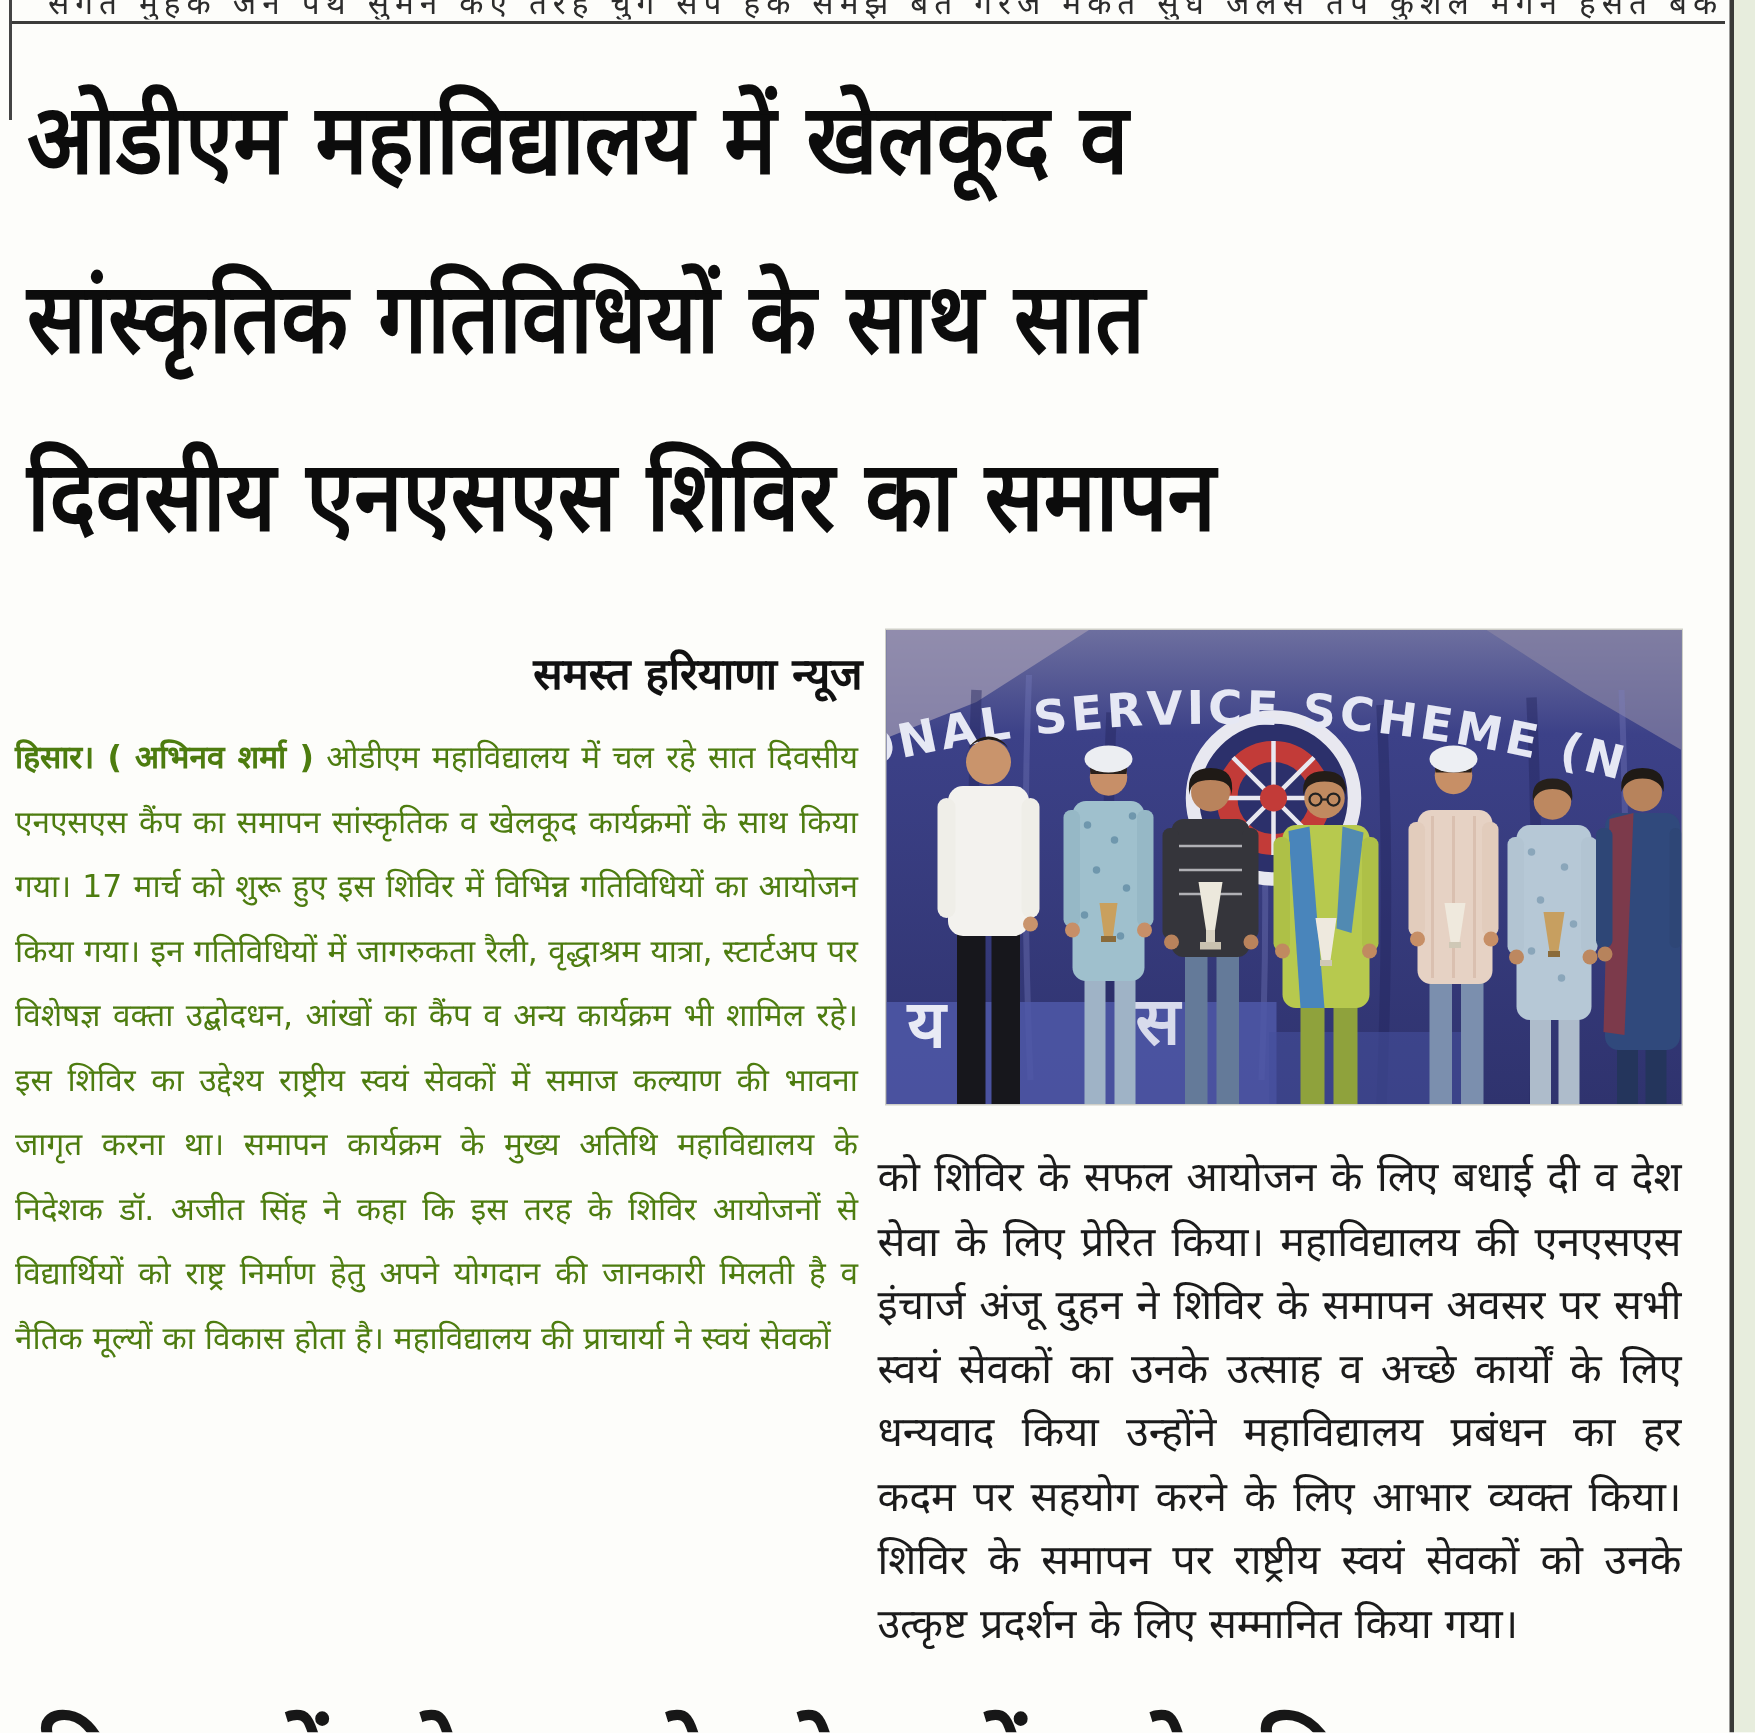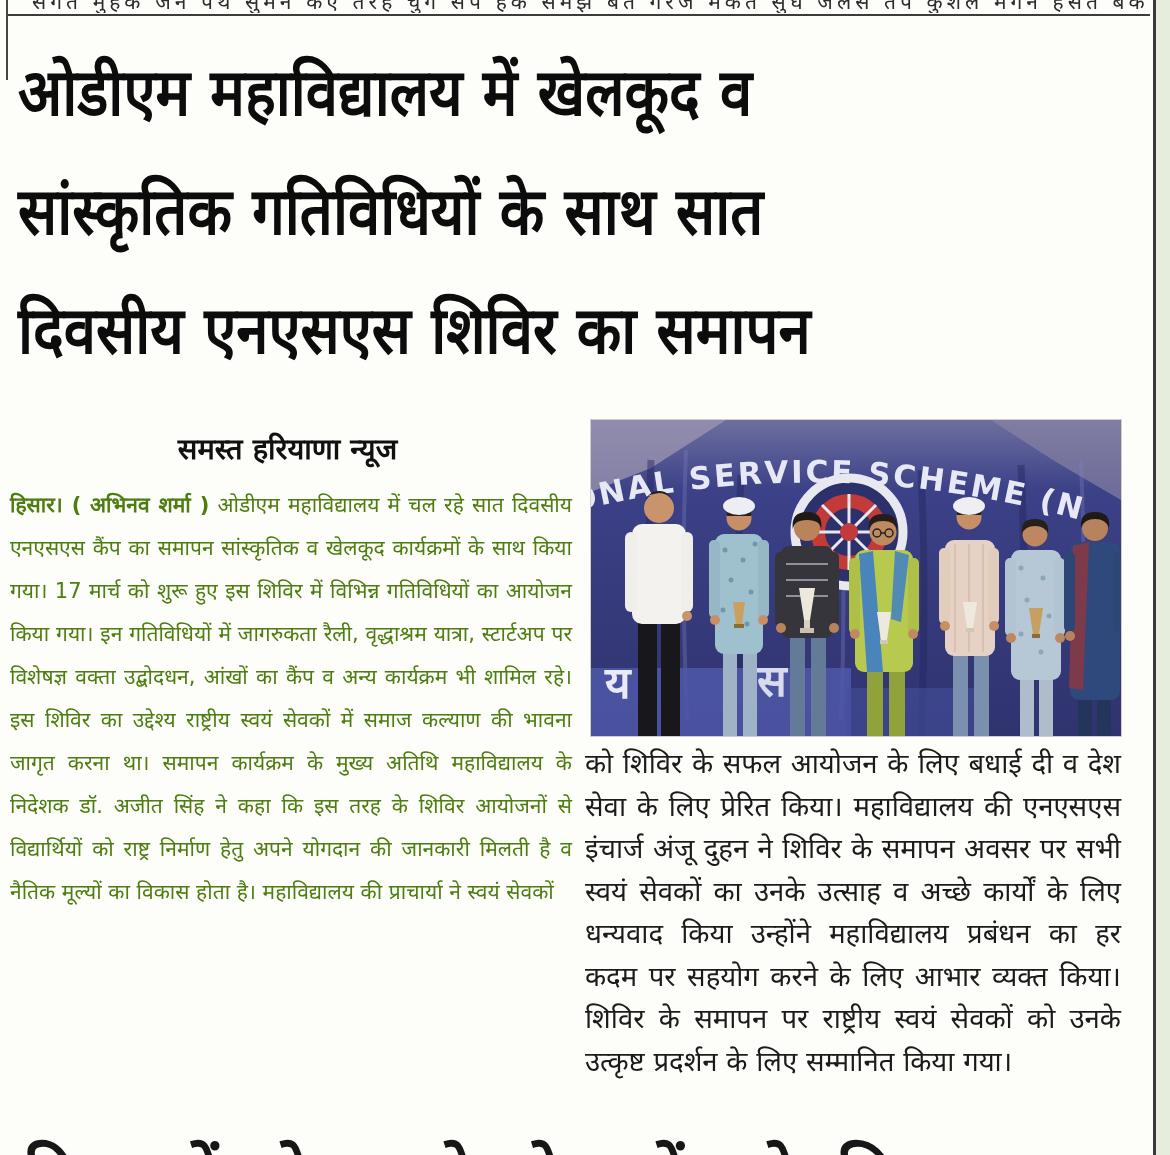--- a/index.html
+++ b/index.html
@@ -15,26 +15,26 @@
   .top-rule{position:absolute;left:8px;top:14px;width:1142px;height:2px;background:#3c3c3a;}
   
   .top-strip{position:absolute;left:32px;top:0;width:1130px;height:13px;overflow:hidden;}
   .top-strip .inner{position:absolute;left:0;top:-13px;width:1130px;font-size:21px;color:#2c2c2c;
     white-space:nowrap;letter-spacing:4px;}
   
   .headline{position:absolute;left:18px;top:34px;width:1120px;text-align:left;}
   .headline .hl{white-space:nowrap;font-weight:700;font-size:58px;line-height:119px;
     color:#0c0c0c;letter-spacing:0px;transform:scaleY(1.12);transform-origin:center;}
   
-  .byline{position:absolute;left:0px;top:428px;width:575px;text-align:center;
+  .byline{position:absolute;left:0px;top:428px;width:575px;text-align:right;
     font-size:29px;font-weight:700;color:#111;}
   .col-left{position:absolute;left:10px;top:484px;width:562px;
     font-size:21px;line-height:43px;text-align:justify;color:#4d7c0f;}
   .col-left .lead-bold{font-weight:700;}
-  .col-right{position:absolute;left:585px;top:742px;width:536px;
+  .col-right{position:absolute;left:585px;top:764px;width:536px;
     font-size:27.5px;line-height:42.5px;text-align:justify;color:#1b1b1b;}
   
   .photo{position:absolute;left:591px;top:420px;width:530px;height:316px;
     box-shadow:0 0 0 1px #cfcfc8;background:#373c82;overflow:hidden;}
   
   .bottom-strip{position:absolute;left:0px;top:1127px;width:1150px;height:28px;overflow:hidden;}
   .bottom-strip .inner{position:absolute;left:6px;top:2px;white-space:nowrap;
     font-size:66px;font-weight:700;color:#171717;letter-spacing:10px;}
 </style>
 </head>

